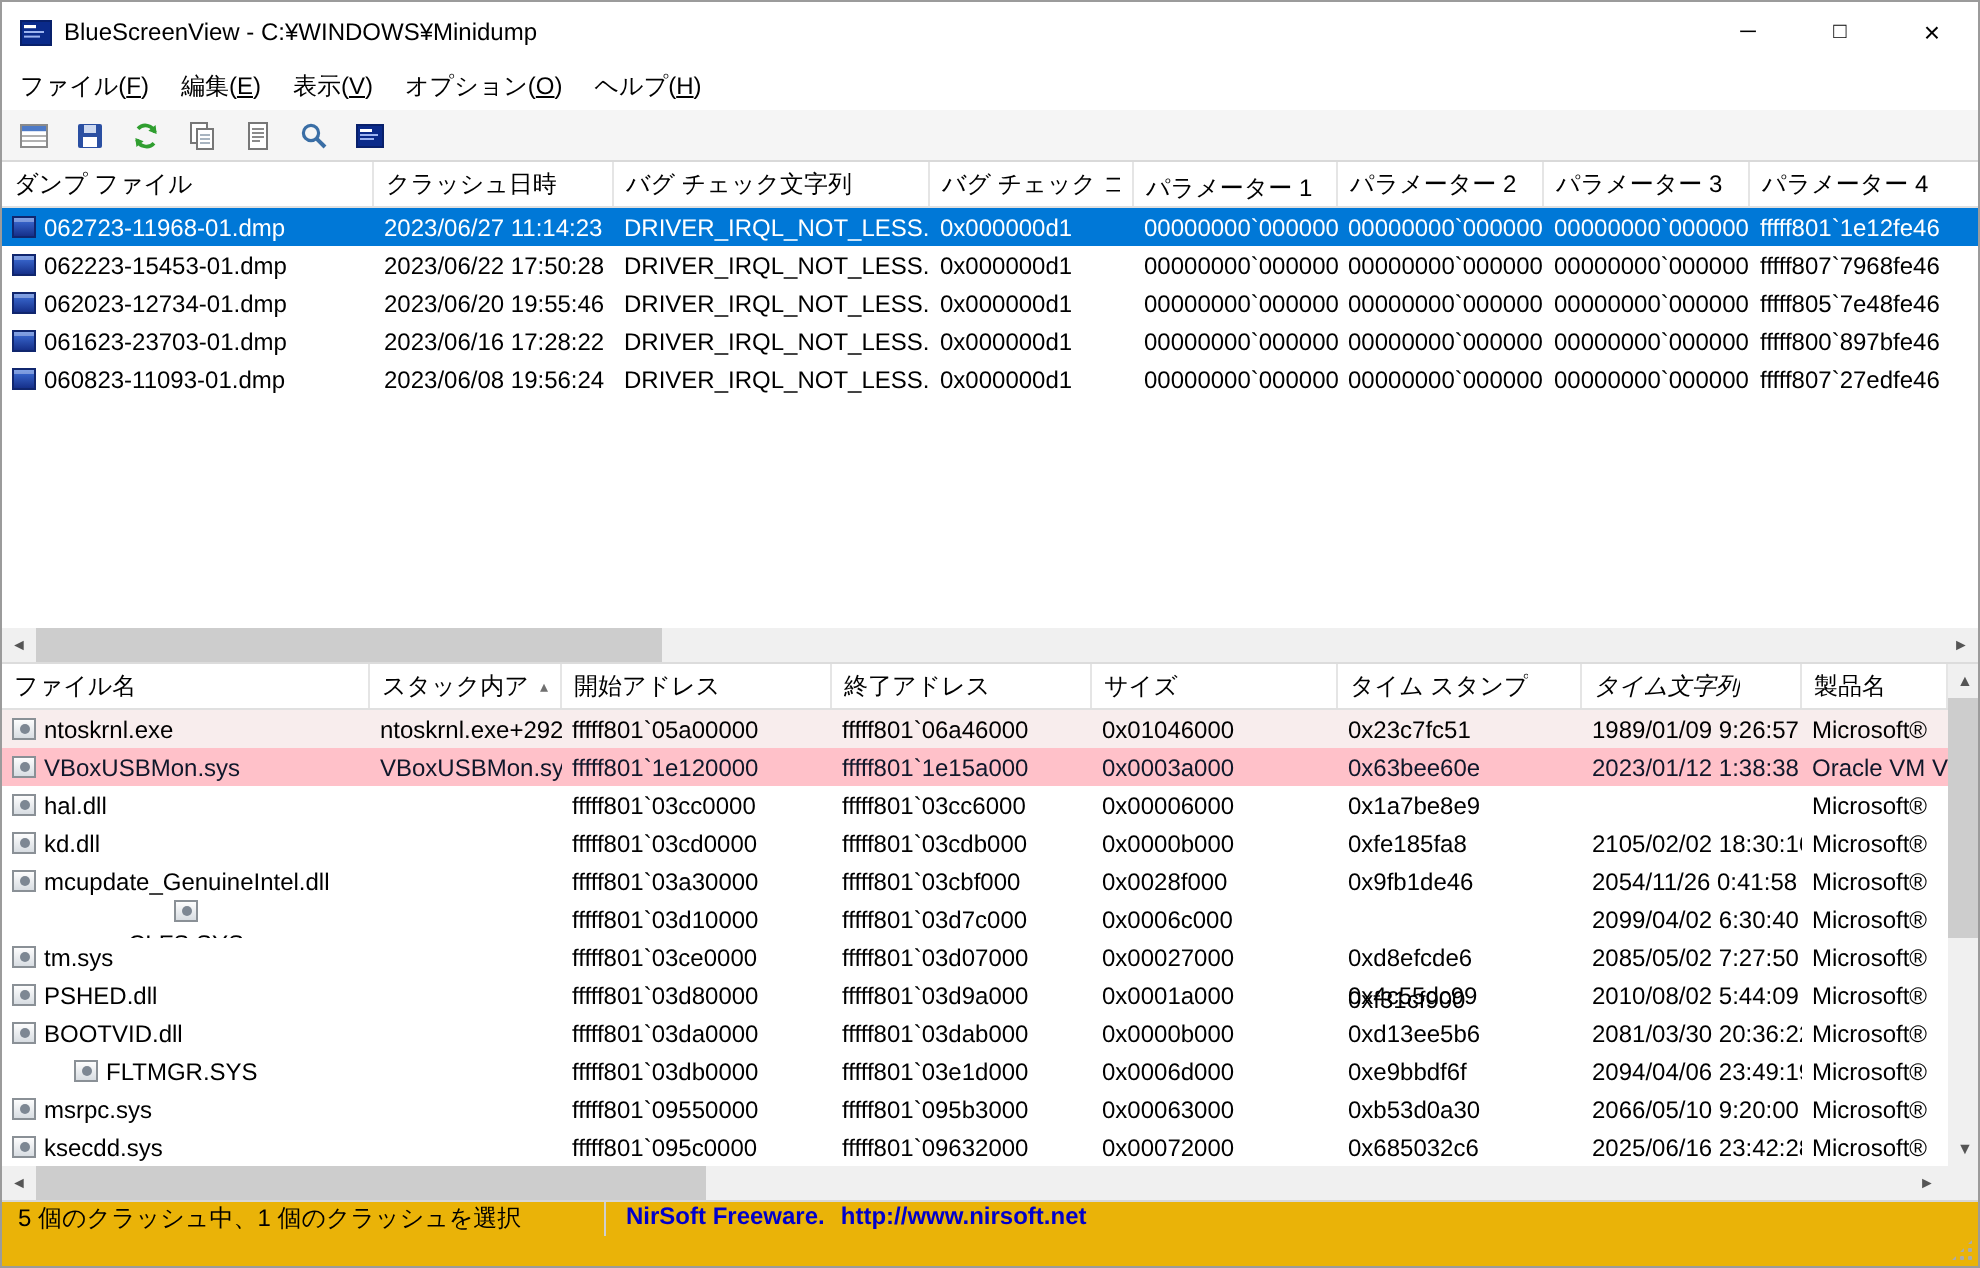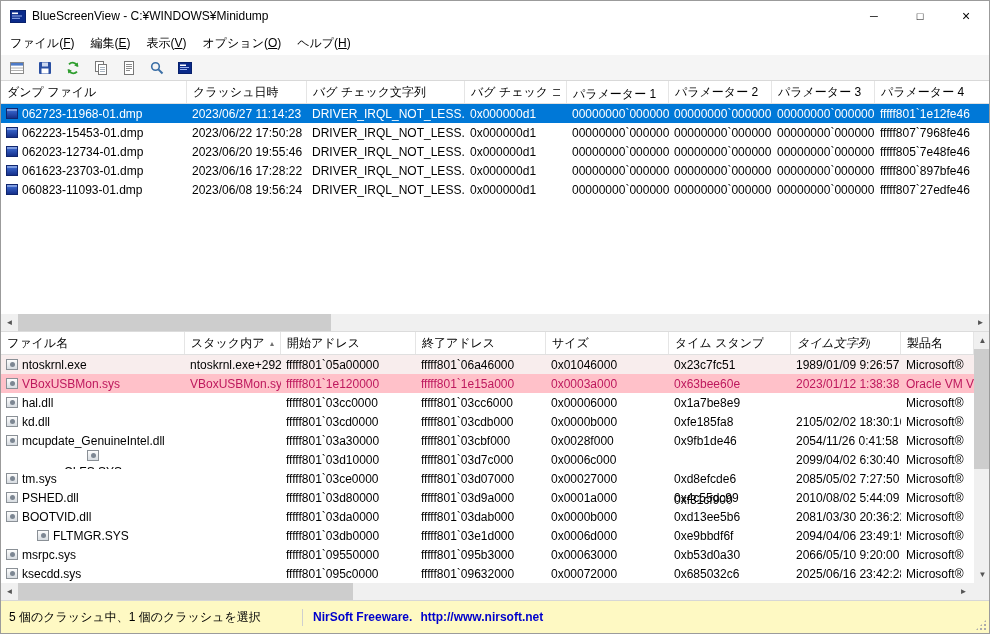--- a/index.html
+++ b/index.html
@@ -33,21 +33,21 @@
   .lv-col { display:flex; align-items:center; padding:0 6px; border-right:1px solid #e5e5e5;
             white-space:nowrap; overflow:hidden; flex:0 0 auto; }
   .lv-col > span:first-child { overflow:hidden; white-space:nowrap; }
   .sort-arrow { margin-left:auto; font-size:8px; color:#707070; padding-left:2px; flex:0 0 auto; }
   .lv-body { flex:1; min-height:0; overflow:hidden; background:#fff; }
   .lv-row { display:flex; height:19px; width:100%; }
   .lv-cell { display:flex; align-items:center; gap:4px; padding:0 5px; white-space:nowrap;
              overflow:hidden; flex:0 0 auto; height:19px; }
   .lv-row.selected { background:#0078d7; color:#fff; }
   .lv-row.hl-light { background:#f8eded; }
-  .lv-row.hl-pink  { background:#ffc1c9; color:#be185d; }
+  .lv-row.hl-pink  { background:#ffc1c9; color:#0f172a; }
 
   .row-icon { flex:0 0 auto; width:12px; height:11px; display:inline-block; }
   [data-name="dump-file-icon"] { background:linear-gradient(#3e6fd8,#16308a); border:1px solid #10266e;
                                  box-shadow:inset 0 2px 0 rgba(255,255,255,.35); }
   [data-name="driver-file-icon"] { background:linear-gradient(#fdfdfd,#d8dde2); border:1px solid #8a9096; position:relative; }
   [data-name="driver-file-icon"]::after { content:""; position:absolute; left:3px; top:2px; width:5px; height:5px;
                                           border-radius:50%; background:#7d8793; }
 
   
   .top-pane { flex:1; min-height:0; display:flex; flex-direction:column; background:#fff; }
@@ -61,22 +61,22 @@
   .sb-btn { width:17px; height:17px; flex:0 0 17px; display:flex; align-items:center; justify-content:center;
             font-size:8px; color:#555; background:#f0f0f0; }
   .sb-track { flex:1; position:relative; background:#f0f0f0; }
   .sb-thumb-h { position:absolute; top:0; height:17px; background:#cdcdcd; }
   .scroll-v { width:17px; flex:0 0 17px; background:#f0f0f0; display:flex; flex-direction:column; }
   .sb-track-v { flex:1; position:relative; background:#f0f0f0; }
   .sb-thumb-v { position:absolute; left:0; width:17px; top:0; height:120px; background:#cdcdcd; }
   .sb-corner { width:17px; height:17px; background:#f0f0f0; }
 
   
-  .statusbar { height:33px; flex:0 0 33px; background:#fef9c3; border-top:1px solid #d7d7d7;
-               display:flex; align-items:center; position:relative; }
+  .statusbar { height:33px; flex:0 0 33px; background:#eab308; border-top:1px solid #d7d7d7;
+               display:flex; align-items:flex-start; position:relative; }
   .sb-part1 { width:302px; flex:0 0 302px; display:flex; align-items:center; padding-left:8px;
               border-right:1px solid #cfcfcf; white-space:nowrap; overflow:hidden; }
   .sb-part2 { flex:1; display:flex; align-items:center; padding-left:10px; gap:8px; white-space:nowrap; }
   .nirsoft { color:#0000cc; font-weight:bold; }
   .grip { position:absolute; right:2px; bottom:2px; width:12px; height:12px;
           background-image:radial-gradient(#ababab 1px, transparent 1.2px);
           background-size:4px 4px; clip-path:polygon(100% 0, 100% 100%, 0 100%); }
 </style>
 </head>
 <body>

